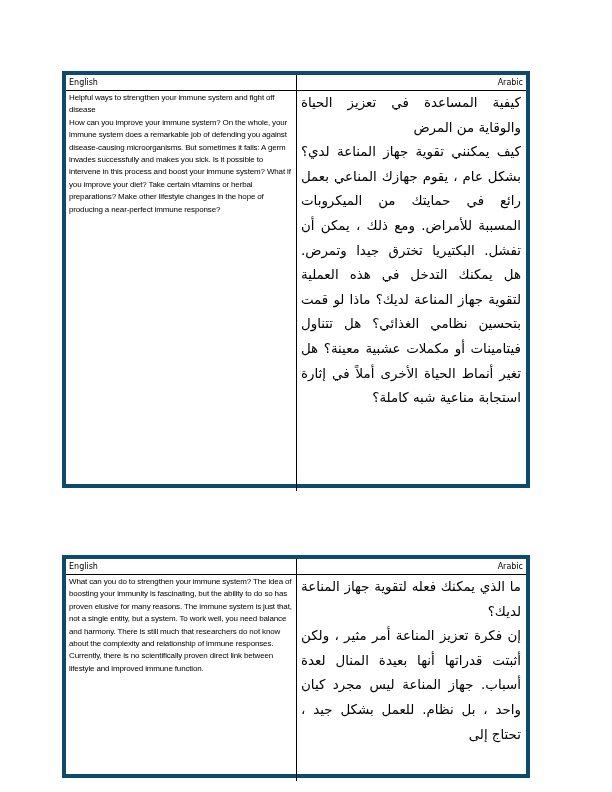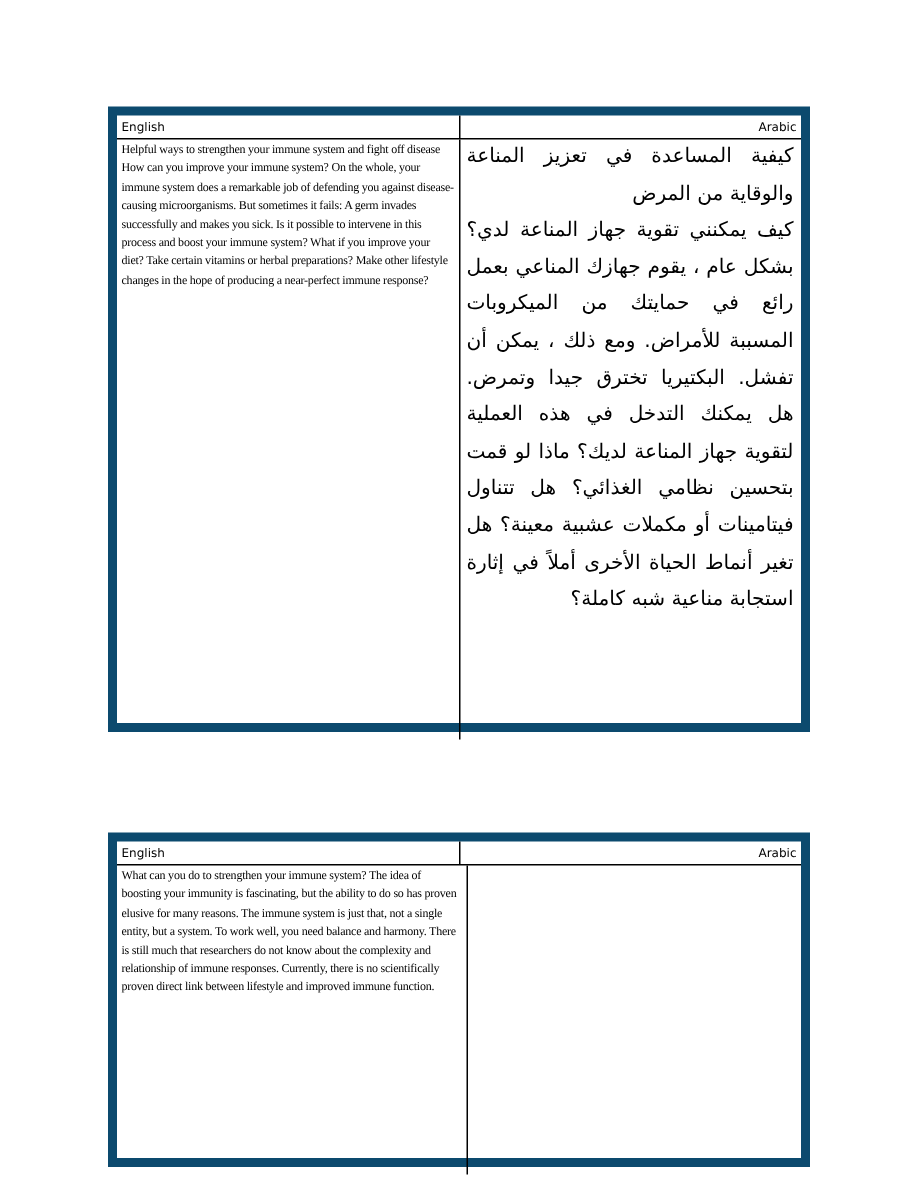--- a/index.html
+++ b/index.html
@@ -1,50 +1,54 @@
 <!DOCTYPE html>
 <html><head>
 <meta charset="utf-8">
 <style>
   html, body { margin:0; padding:0; }
   body { width:612px; height:792px; background:#ffffff; position:relative; overflow:hidden; font-family:"Liberation Sans", sans-serif; color:#000; }
-  .tbl { position:absolute; left:72px; width:468px; border:6px solid #0c4a6e; box-sizing:border-box; }
+  .tbl { position:absolute; left:62px; width:468px; border:4px solid #0c4a6e; box-sizing:border-box; }
   .row { display:flex; }
   .hdr { height:15px; border-bottom:1px solid #000; }
   .cell { box-sizing:border-box; }
   .c-en { width:234px; border-right:1px solid #000; }
   .c-ar { width:232px;text-align:right; }
   .hdr .cell { font-family:"DejaVu Sans", sans-serif; font-size:8px; padding:1px 3px 0 3px; line-height:13px; }
-  .body-row .c-en { font-family:Liberation Serif, serif; font-size:8px; line-height:12.4px; padding:1px 3px 0 3px; letter-spacing:-0.15px; }
+  .body-row .c-en { font-family:Liberation Sans, sans-serif; font-size:8px; line-height:12.4px; padding:1px 3px 0 3px; letter-spacing:-0.15px; }
   .body-row .c-ar { direction:rtl; text-align:justify; text-align-last:right; font-family:"DejaVu Sans", sans-serif; font-size:13.4px; line-height:24.6px; padding:0 5px 0 4px; }
   .p { margin:0; }
 </style>
 </head>
 <body>
 
 <div class="tbl" style="top:71px; height:417px;">
   <div class="row hdr">
     <div class="cell c-en">English</div>
     <div class="cell c-ar">Arabic</div>
   </div>
   <div class="row body-row" style="height:400px;">
     <div class="cell c-en">
       <p class="p">Helpful ways to strengthen your immune system and fight off disease</p>
       <p class="p">How can you improve your immune system? On the whole, your immune system does a remarkable job of defending you against disease-causing microorganisms. But sometimes it fails: A germ invades successfully and makes you sick. Is it possible to intervene in this process and boost your immune system? What if you improve your diet? Take certain vitamins or herbal preparations? Make other lifestyle changes in the hope of producing a near-perfect immune response?</p>
     </div>
     <div class="cell c-ar">
-      <p class="p">كيفية المساعدة في تعزيز المناعة والوقاية من المرض</p>
+      <p class="p">كيفية المساعدة في تعزيز الحياة والوقاية من المرض</p>
       <p class="p">كيف يمكنني تقوية جهاز المناعة لدي؟ بشكل عام ، يقوم جهازك المناعي بعمل رائع في حمايتك من الميكروبات المسببة للأمراض. ومع ذلك ، يمكن أن تفشل. البكتيريا تخترق جيدا وتمرض. هل يمكنك التدخل في هذه العملية لتقوية جهاز المناعة لديك؟ ماذا لو قمت بتحسين نظامي الغذائي؟ هل تتناول فيتامينات أو مكملات عشبية معينة؟ هل تغير أنماط الحياة الأخرى أملاً في إثارة استجابة مناعية شبه كاملة؟</p>
     </div>
   </div>
 </div>
 
 <div class="tbl" style="top:555px; height:223px;">
   <div class="row hdr">
     <div class="cell c-en">English</div>
     <div class="cell c-ar">Arabic</div>
   </div>
   <div class="row body-row" style="height:206px;">
     <div class="cell c-en">
       <p class="p">What can you do to strengthen your immune system?  The idea of boosting your immunity is fascinating, but the ability to do so has proven elusive for many reasons. The immune system is just that, not a single entity, but a system. To work well, you need balance and harmony. There is still much that researchers do not know about the complexity and relationship of  immune responses. Currently, there is no scientifically proven direct link between lifestyle and improved immune function.</p>
     </div>
+    <div class="cell c-ar">
+      <p class="p">ما الذي يمكنك فعله لتقوية جهاز المناعة لديك؟</p>
+      <p class="p">إن فكرة تعزيز المناعة أمر مثير ، ولكن أثبتت قدراتها أنها بعيدة المنال لعدة أسباب. جهاز المناعة ليس مجرد كيان واحد ، بل نظام. للعمل بشكل جيد ، تحتاج إلى</p>
+    </div>
   </div>
 </div>
 
 </body></html>

